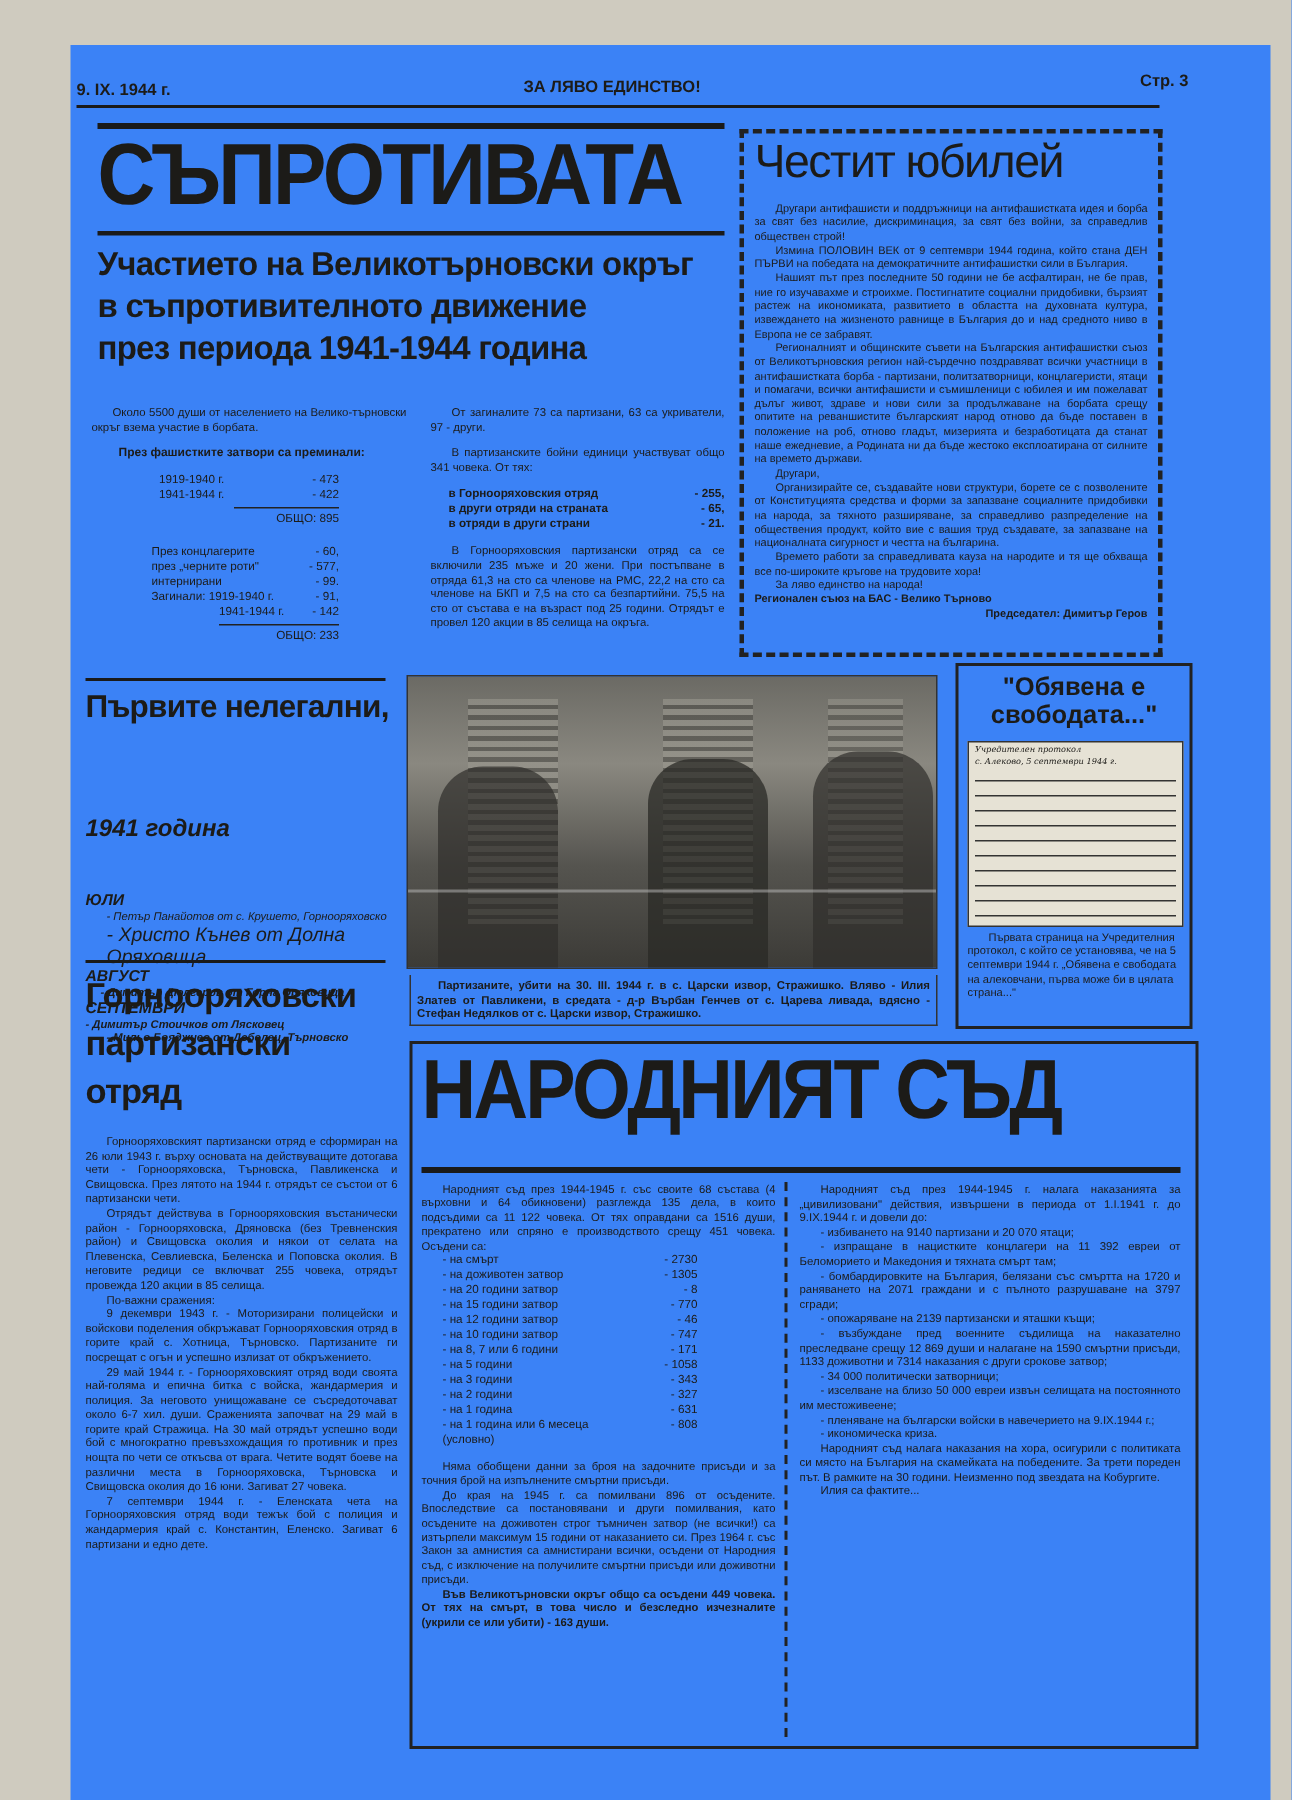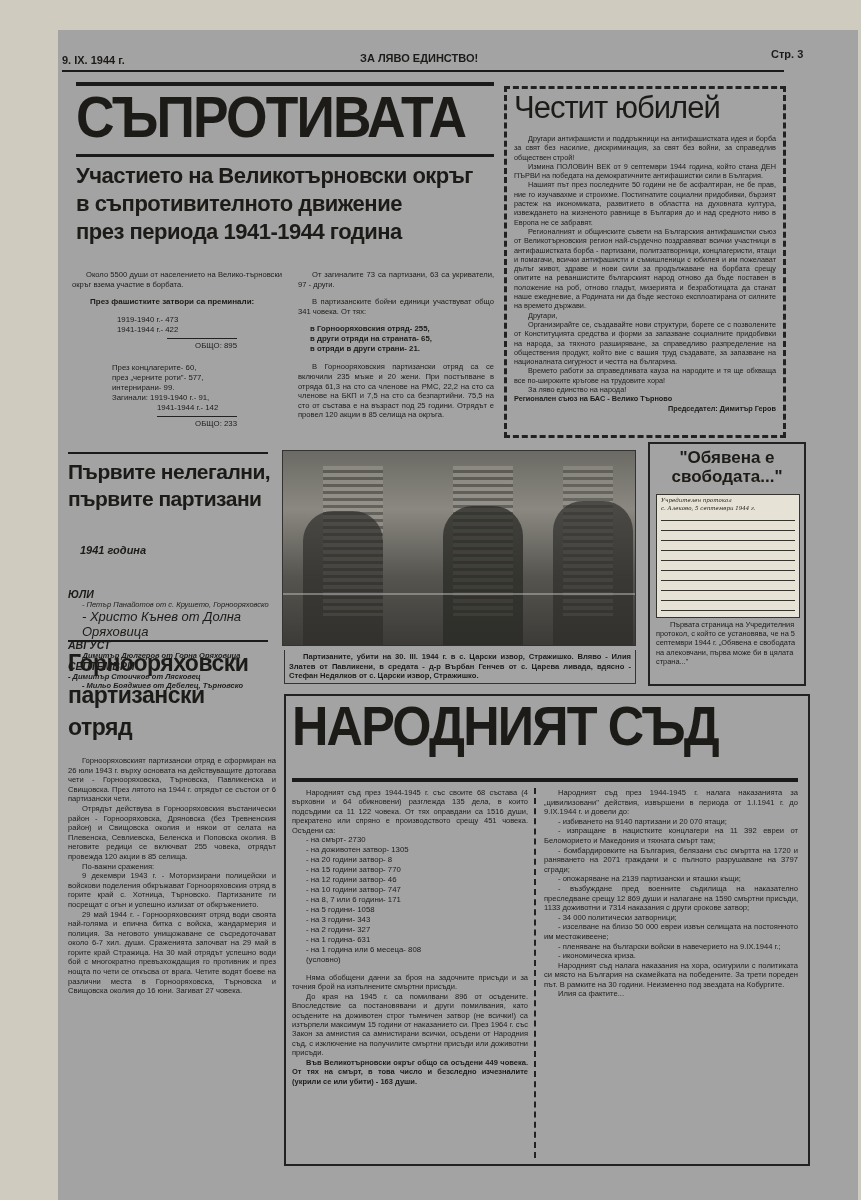--- a/index.html
+++ b/index.html
@@ -1,26 +1,26 @@
 <!DOCTYPE html>
 <html><head>
 <meta charset="utf-8">
 <style>
   * { box-sizing: border-box; margin: 0; padding: 0; }
   body { width: 861px; height: 1200px; background: #cfcbbf; overflow: hidden; font-family: "Liberation Sans", sans-serif; color: #1c1b18; }
-  .page { position: absolute; left: 58px; top: 30px; width: 800px; height: 1170px; background: #a3a3a3; }
+  .page { position: absolute; left: 47px; top: 30px; width: 800px; height: 1170px; background: #3b82f6; }
   .abs { position: absolute; }
   .hdr { font-weight: bold; font-size: 11px; font-family: "Liberation Sans", sans-serif; }
   .rule { position: absolute; background: #1a1a1a; }
   .mega { font-family: "Liberation Sans", sans-serif; font-weight: bold; letter-spacing: -2px; transform-origin: left top; line-height: 1; }
   .sub { font-weight: bold; font-size: 22px; line-height: 28px; letter-spacing: -0.5px; }
   .txt { font-size: 7.6px; line-height: 9.6px; text-align: justify; }
   .txt p { text-indent: 14px; }
   .b { font-weight: bold; }
-  .row { display: flex; justify-content: flex-start; font-size: 7.8px; line-height: 10px; }
+  .row { display: flex; justify-content: space-between; font-size: 7.8px; line-height: 10px; }
   .dash { position: absolute; border: 3px dashed #222; }
   .photo { position: absolute; background: linear-gradient(180deg,#6b6a64 0%,#8a8880 30%,#55544f 65%,#3c3b37 100%); overflow: hidden; }
   .hand { position: absolute; background: #e6e2d5; border: 1px solid #333; }
   .hline { height: 1px; background: #333; margin: 9px 4px 0 4px; }
 </style>
 </head>
 <body>
 
 <div class="page">
 
@@ -114,24 +114,23 @@
     <p>Организирайте се, създавайте нови структури, борете се с позволените от Конституцията средства и форми за запазване социалните придобивки на народа, за тяхното разширяване, за справедливо разпределение на обществения продукт, който вие с вашия труд създавате, за запазване на националната сигурност и честта на българина.</p>
     <p>Времето работи за справедливата кауза на народите и тя ще обхваща все по-широките кръгове на трудовите хора!</p>
     <p>За ляво единство на народа!</p>
     <div class="b" style="">Регионален съюз на БАС - Велико Търново</div>
     <div class="b" style="text-align:right;">Председател: Димитър Геров</div>
   </div>
 
   <div class="rule" style="left:10px;top:422px;width:200px;height:2px;"></div>
   <div class="abs" style="left:10px;top:428px;width:215px;">
     <div class="sub" style="font-size:21px;line-height:27px;">Първите нелегални,</div>
-    <div class="sub" style="font-size:21px;line-height:27px;">първите партизани</div>
   </div>
   <div class="abs" style="left:10px;top:514px;width:215px;font-style:italic;">
-    <div class="b" style="font-size:11px;margin-left:12px;">1941 година</div>
+    <div class="b" style="font-size:16px;margin-left:0;">1941 година</div>
     <div class="b" style="font-size:10.5px;margin-top:32px;">ЮЛИ</div>
     <div style="font-size:7.5px;margin-left:14px;">- Петър Панайотов от с. Крушето, Горнооряховско</div>
     <div style="font-size:13px;margin-left:14px;">- Христо Кънев от Долна Оряховица</div>
     <div class="b" style="font-size:10.5px;">АВГУСТ</div>
     <div class="b" style="font-size:7.5px;margin-left:10px;">- Димитър Дюлгеров от Горна Оряховица</div>
     <div class="b" style="font-size:10.5px;">СЕПТЕМВРИ</div>
     <div class="b" style="font-size:7.5px;">- Димитър Стоичков от Лясковец</div>
     <div class="b" style="font-size:7.5px;margin-left:14px;">- Мильо Бояджиев от Дебелец, Търновско</div>
   </div>
 
@@ -172,20 +171,21 @@
     <div class="sub" style="font-size:23px;line-height:32px;">Горнооряховски</div>
     <div class="sub" style="font-size:23px;line-height:32px;">партизански</div>
     <div class="sub" style="font-size:23px;line-height:32px;">отряд</div>
   </div>
   <div class="abs txt" style="left:10px;top:726px;width:208px;">
     <p>Горнооряховският партизански отряд е сформиран на 26 юли 1943 г. върху основата на действуващите дотогава чети - Горнооряховска, Търновска, Павликенска и Свищовска. През лятото на 1944 г. отрядът се състои от 6 партизански чети.</p>
     <p>Отрядът действува в Горнооряховския въстанически район - Горнооряховска, Дряновска (без Тревненския район) и Свищовска околия и някои от селата на Плевенска, Севлиевска, Беленска и Поповска околия. В неговите редици се включват 255 човека, отрядът провежда 120 акции в 85 селища.</p>
     <p>По-важни сражения:</p>
     <p>9 декември 1943 г. - Моторизирани полицейски и войскови поделения обкръжават Горнооряховския отряд в горите край с. Хотница, Търновско. Партизаните ги посрещат с огън и успешно излизат от обкръжението.</p>
     <p>29 май 1944 г. - Горнооряховският отряд води своята най-голяма и епична битка с войска, жандармерия и полиция. За неговото унищожаване се съсредоточават около 6-7 хил. души. Сраженията започват на 29 май в горите край Стражица. На 30 май отрядът успешно води бой с многократно превъзхождащия го противник и през нощта по чети се откъсва от врага. Четите водят боеве на различни места в Горнооряховска, Търновска и Свищовска околия до 16 юни. Загиват 27 човека.</p>
+    <p>7 септември 1944 г. - Еленската чета на Горнооряховския отряд води тежък бой с полиция и жандармерия край с. Константин, Еленско. Загиват 6 партизани и едно дете.</p>
   </div>
 
   <div class="abs" style="left:226px;top:664px;width:526px;height:472px;border:2px solid #222;"></div>
   <div class="abs mega" style="left:234px;top:668px;font-size:56px;transform:scaleX(0.9);">НАРОДНИЯТ СЪД</div>
   <div class="rule" style="left:234px;top:748px;width:506px;height:4px;"></div>
 
   <div class="abs txt" style="left:234px;top:758px;width:236px;font-size:7.5px;line-height:9.4px;">
     <p>Народният съд през 1944-1945 г. със своите 68 състава (4 върховни и 64 обикновени) разглежда 135 дела, в които подсъдими са 11 122 човека. От тях оправдани са 1516 души, прекратено или спряно е производството срещу 451 човека. Осъдени са:</p>
     <div style="margin-left:14px;width:170px;">
       <div class="row">

